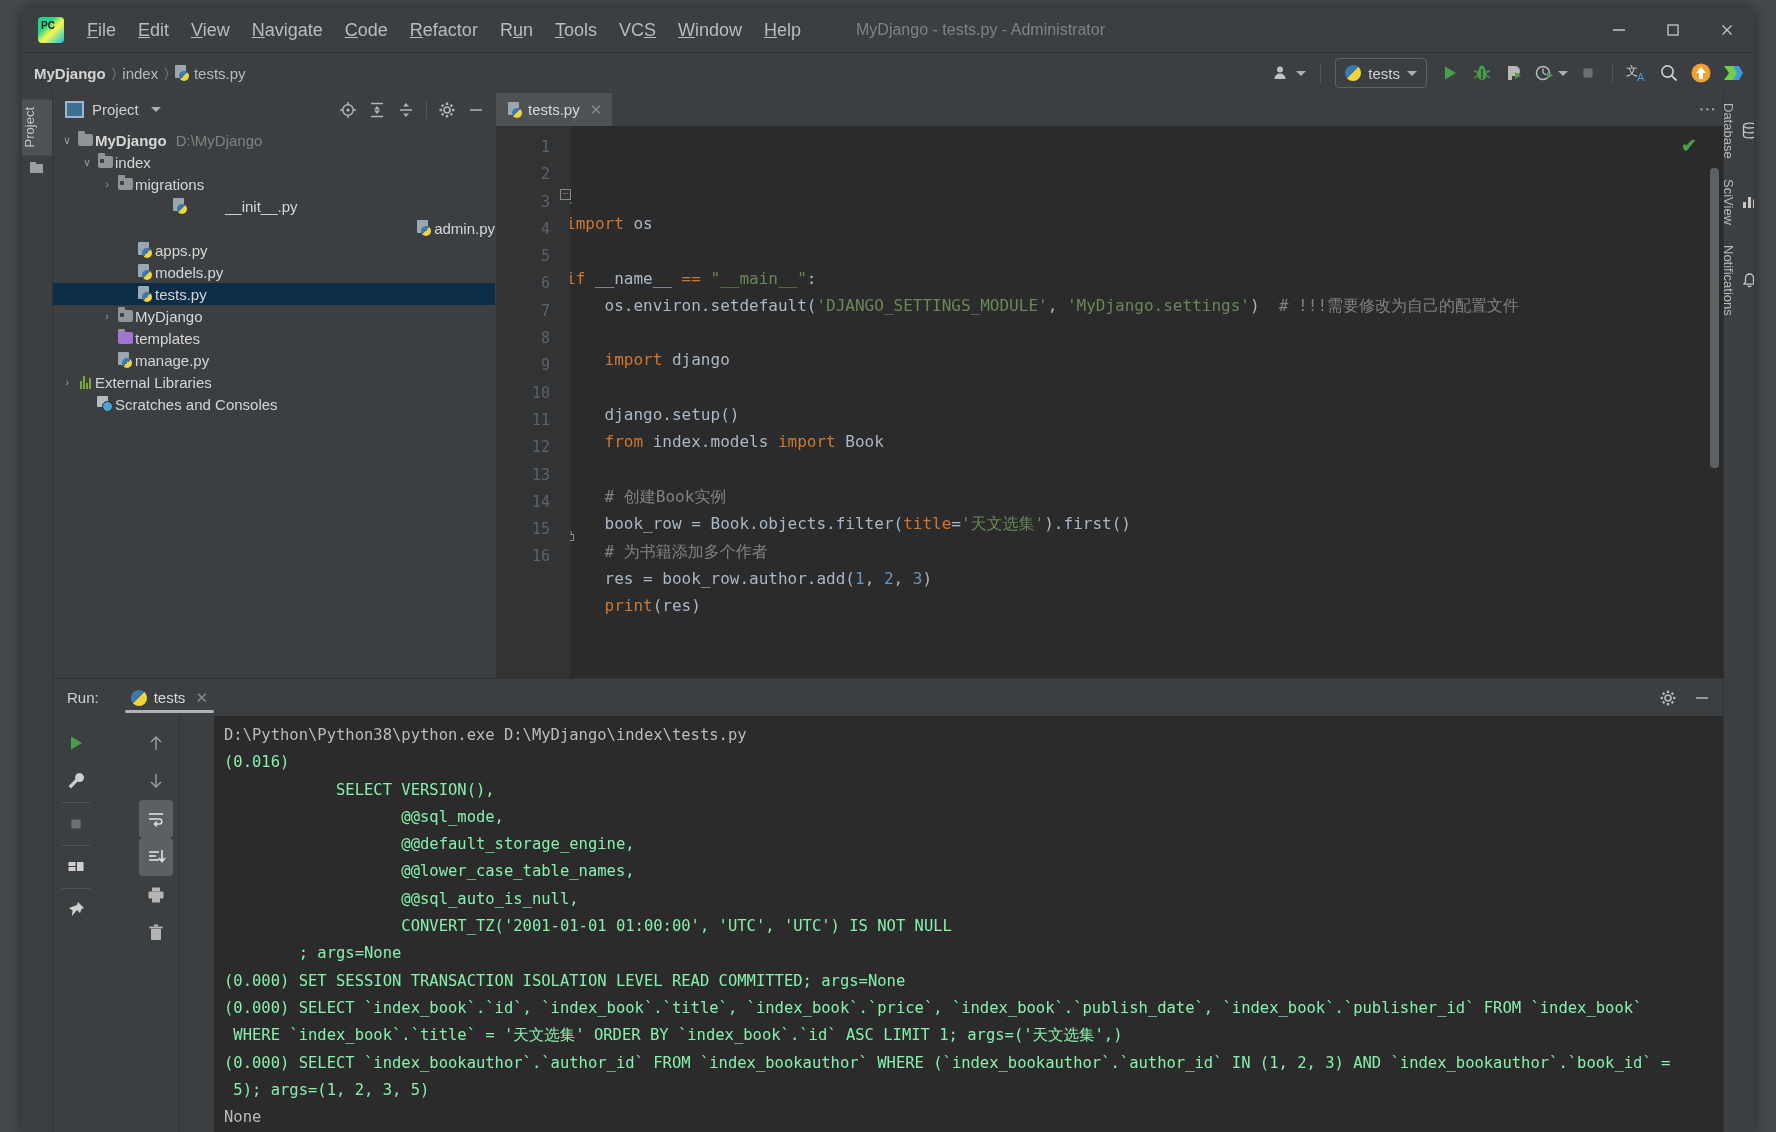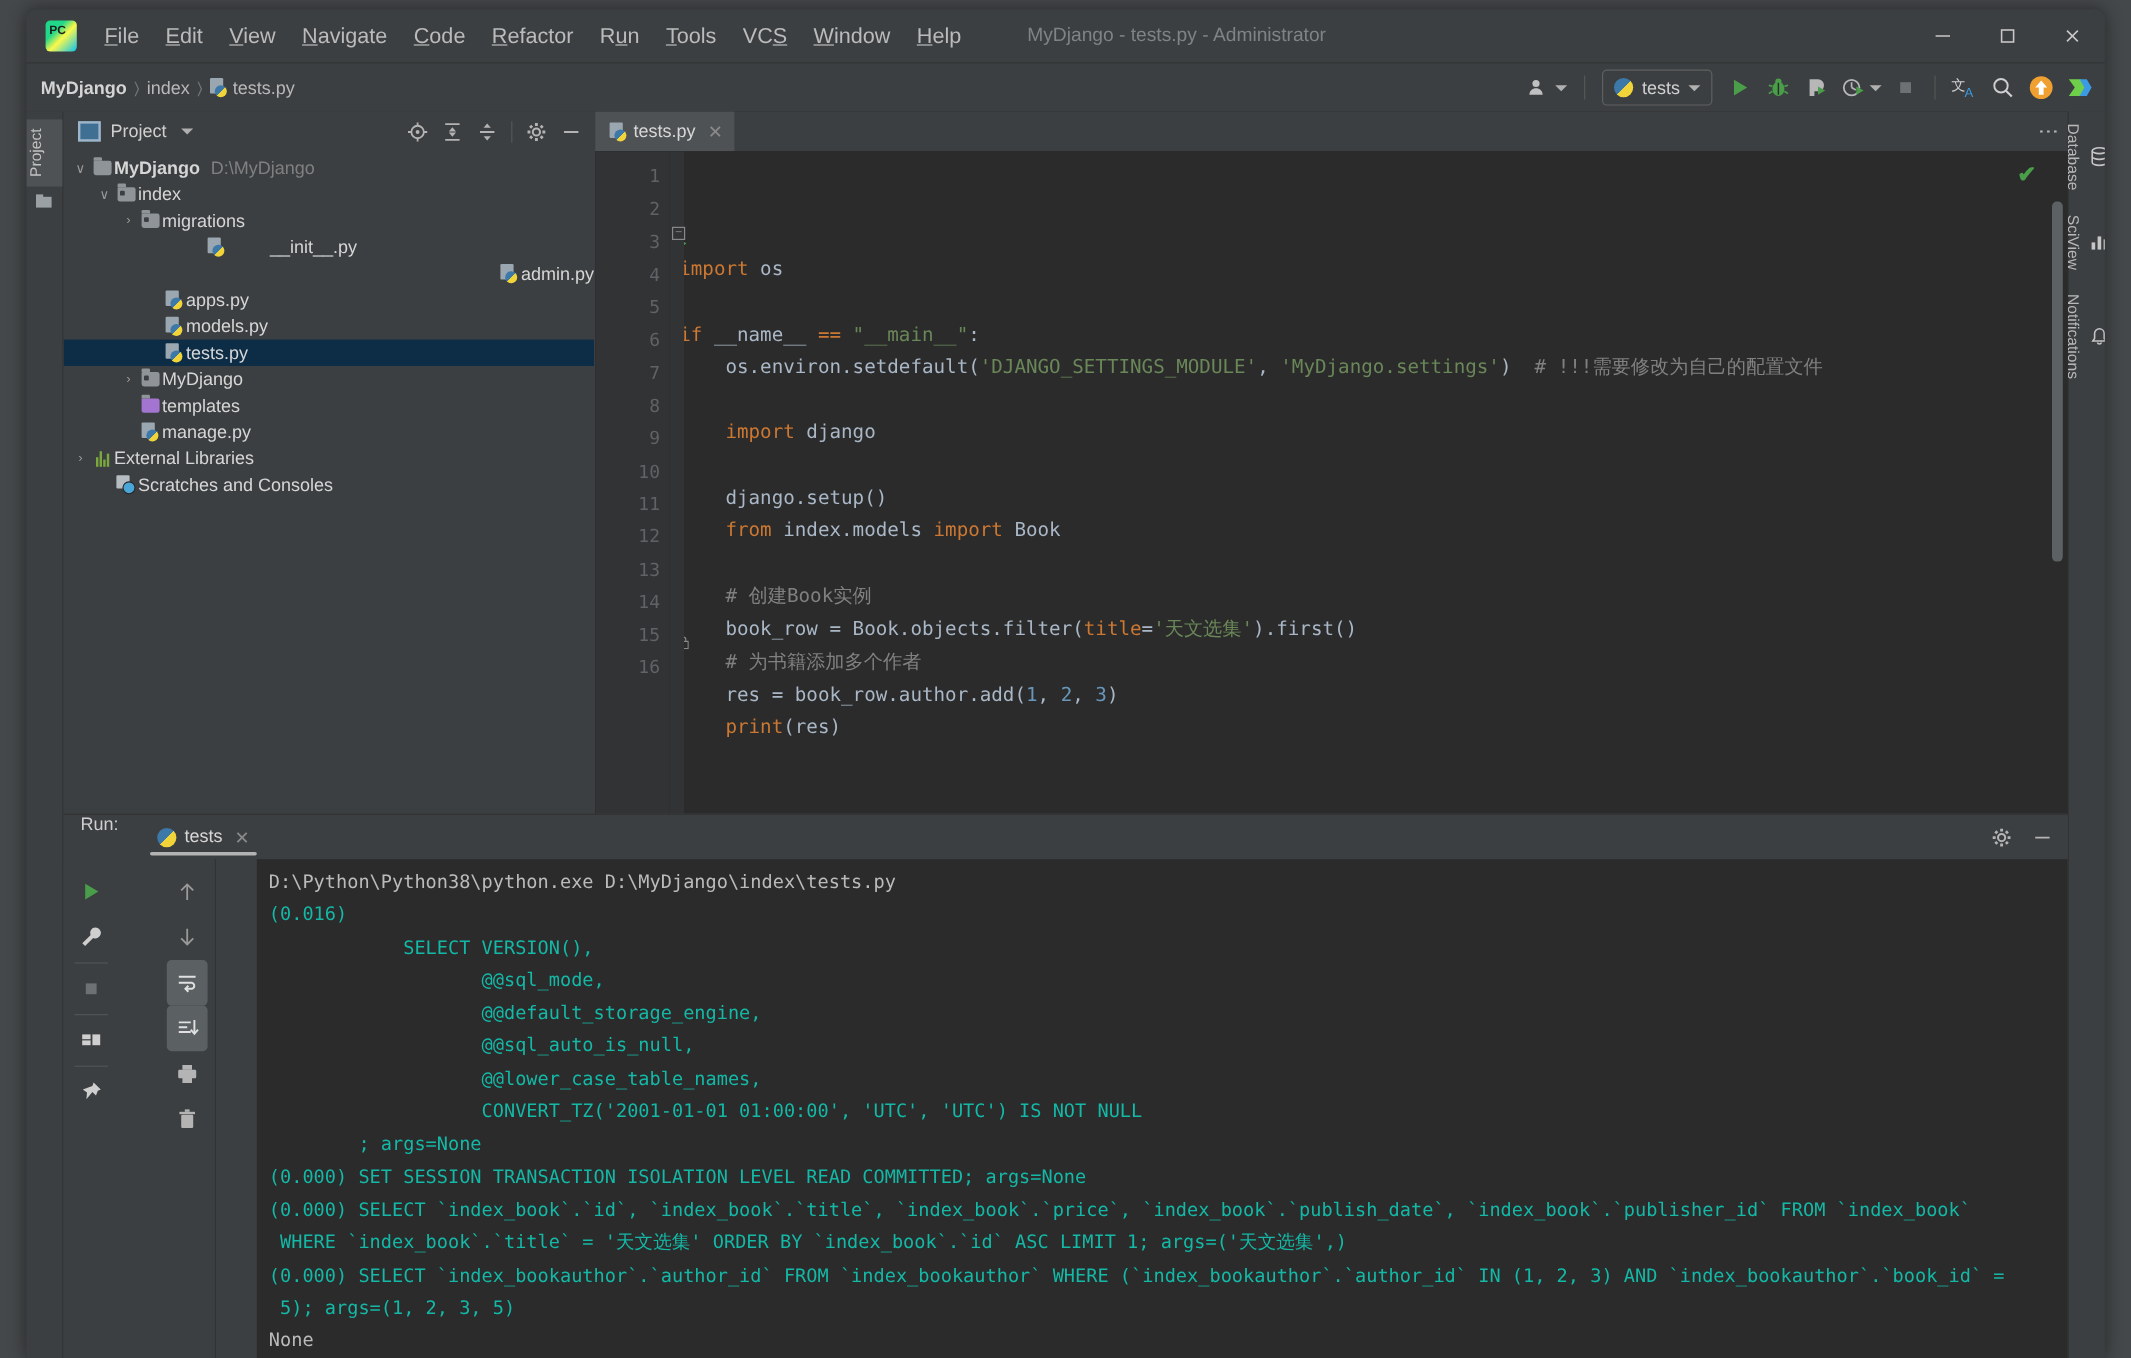--- a/index.html
+++ b/index.html
@@ -232,21 +232,21 @@
   .fn  { color:#a9b7c6; }
   .param { color:#cc7832; }
   .editor-check { position:absolute; right:26px; top:8px; color:#4a9e4a; font-size:19px; font-weight:bold; }
   .editor-scroll { position:absolute; right:4px; top:42px; width:9px; height:300px; background:#5c6164; border-radius:4px; }
   
   .run-panel {
     position:absolute; left:31px; right:31px; bottom:0; height:453px;
     background:#3c3f41; border-top:1px solid #323232;
   }
   .run-header {
-    height:37px; display:flex; align-items:flex-start; padding-left:14px; position:relative;
+    height:37px; display:flex; align-items:center; padding-left:14px; position:relative;
   }
   .run-label { color:#cfcfcf; font-size:15px; margin-right:22px; }
   .run-tab {
     display:flex; align-items:center; gap:7px; color:#d7d7d7; font-size:15px;
     padding:0 10px; height:37px; position:relative;
   }
   .run-tab::after{content:"";position:absolute;left:4px;right:4px;bottom:3px;height:3px;background:#b3b3b3;border-radius:2px;}
   .run-tab .x{color:#8a8a8a;margin-left:3px;}
   .run-hdr-right{position:absolute;right:6px;top:0;height:37px;display:flex;align-items:center;gap:4px;}
   .run-body { position:absolute; left:0; right:0; top:37px; bottom:0; display:flex;gap:34px; }
@@ -254,21 +254,21 @@
   .run-tools2 { width:46px; flex:none; background:#3c3f41; display:flex; flex-direction:column; align-items:center; padding-top:8px; gap:0; border-right:1px solid #323232;}
   .rt { width:34px;height:38px;display:flex;align-items:center;justify-content:center;border-radius:4px;color:#b0b0b0; }
   .rt.active{background:#5b6063;}
   .rt-sep{width:28px;height:1px;background:#515456;margin:2px 0;}
   .console {
     flex:1; background:#2b2b2b; overflow:hidden; position:relative;
     font-family:"DejaVu Sans Mono", monospace; font-size:15.5px;
     padding:6px 0 0 10px; color:#bbbbbb;
   }
   .conline{ height:27.3px; line-height:27.3px; white-space:pre; }
-  .sql { color:#14b8a6; }
+  .sql { color:#86efac; }
   .plain { color:#bbbbbb; }
 </style>
 </head>
 <body>
 
 <div id="app">
  <div class="window">
 
   <div class="menubar">
     <div class="pc-logo"></div>
@@ -739,22 +739,22 @@
                 </svg>
           </div>
         </div>
 
         <div class="console" id="console">
               <div class="conline plain">D:\Python\Python38\python.exe D:\MyDjango\index\tests.py</div>
               <div class="conline sql">(0.016)</div>
               <div class="conline sql">            SELECT VERSION(),</div>
               <div class="conline sql">                   @@sql_mode,</div>
               <div class="conline sql">                   @@default_storage_engine,</div>
+              <div class="conline sql">                   @@lower_case_table_names,</div>
               <div class="conline sql">                   @@sql_auto_is_null,</div>
-              <div class="conline sql">                   @@lower_case_table_names,</div>
               <div class="conline sql">                   CONVERT_TZ('2001-01-01 01:00:00', 'UTC', 'UTC') IS NOT NULL</div>
               <div class="conline sql">        ; args=None</div>
               <div class="conline sql">(0.000) SET SESSION TRANSACTION ISOLATION LEVEL READ COMMITTED; args=None</div>
               <div class="conline sql">(0.000) SELECT `index_book`.`id`, `index_book`.`title`, `index_book`.`price`, `index_book`.`publish_date`, `index_book`.`publisher_id` FROM `index_book`</div>
               <div class="conline sql"> WHERE `index_book`.`title` = '天文选集' ORDER BY `index_book`.`id` ASC LIMIT 1; args=('天文选集',)</div>
               <div class="conline sql">(0.000) SELECT `index_bookauthor`.`author_id` FROM `index_bookauthor` WHERE (`index_bookauthor`.`author_id` IN (1, 2, 3) AND `index_bookauthor`.`book_id` =</div>
               <div class="conline sql"> 5); args=(1, 2, 3, 5)</div>
               <div class="conline plain">None</div>
               <div class="conline plain">&nbsp;</div>
             </div>

